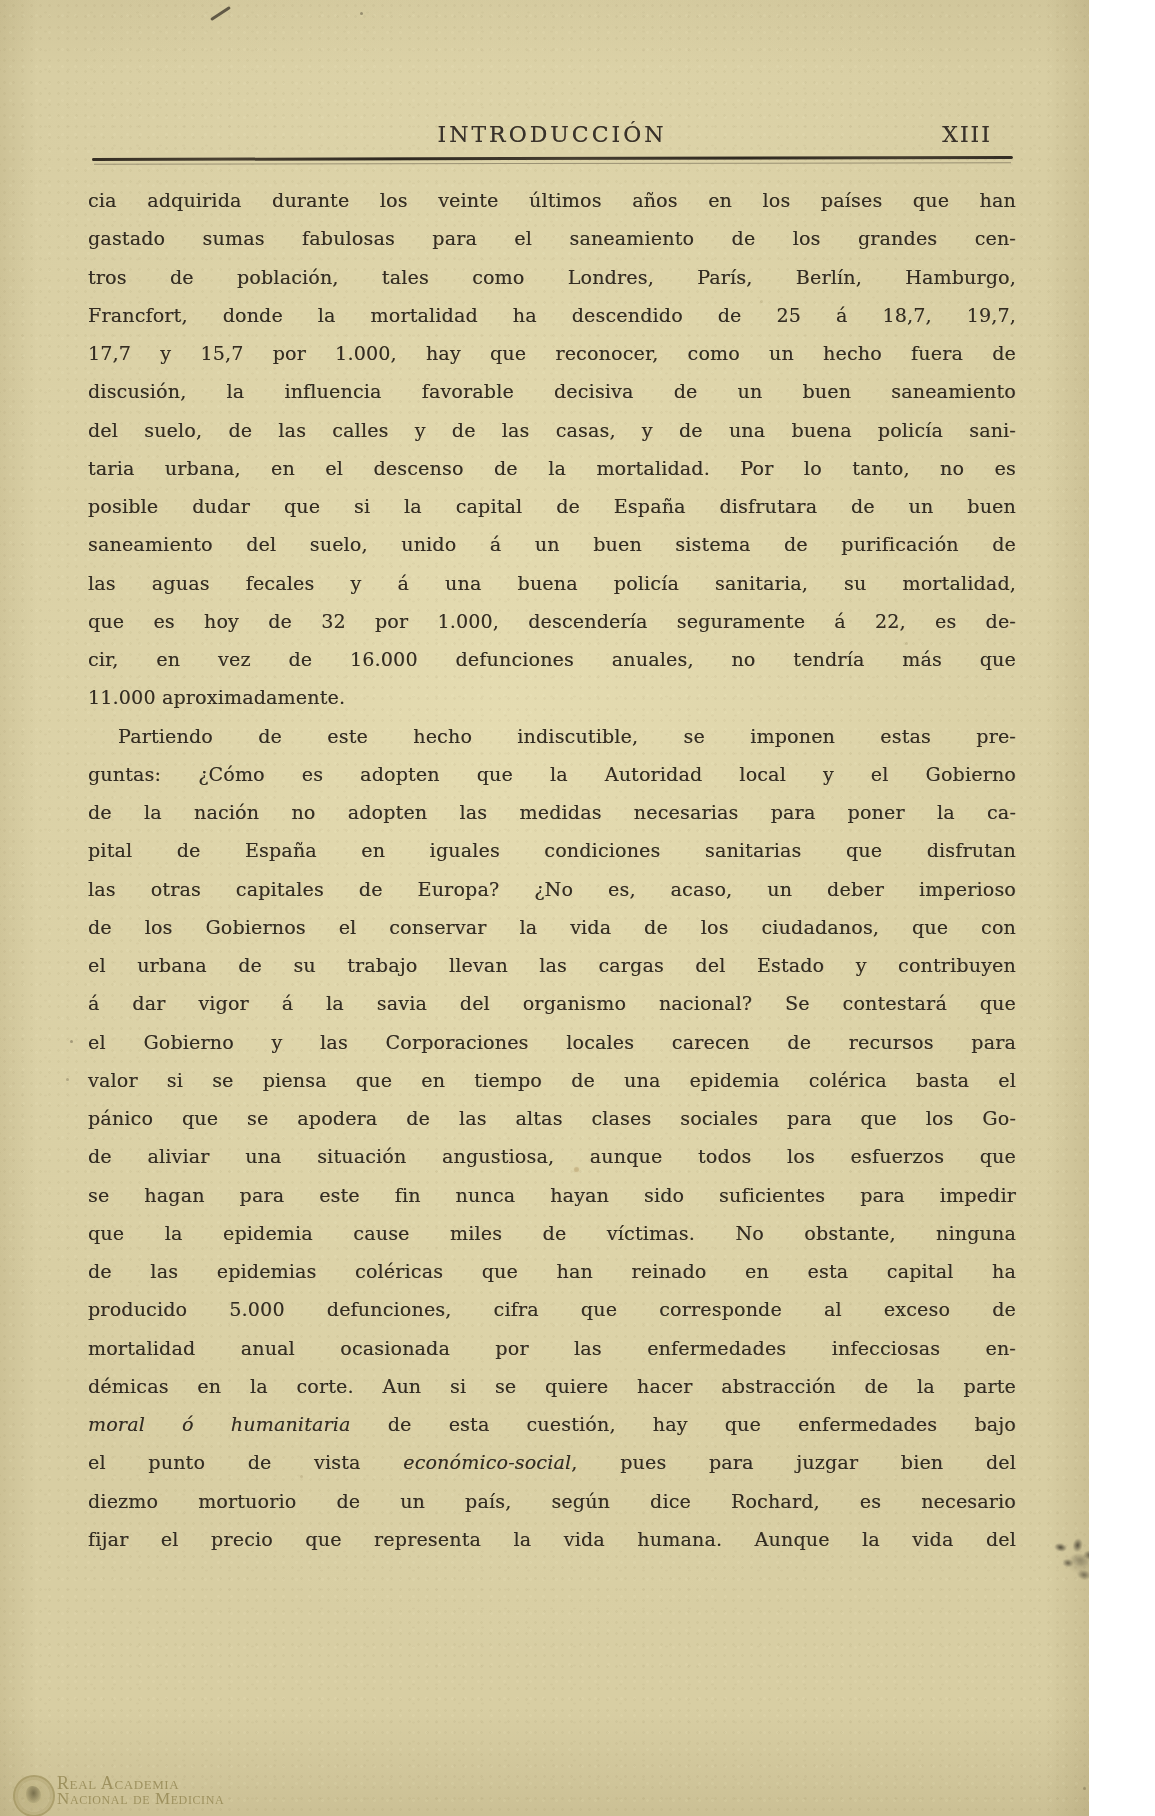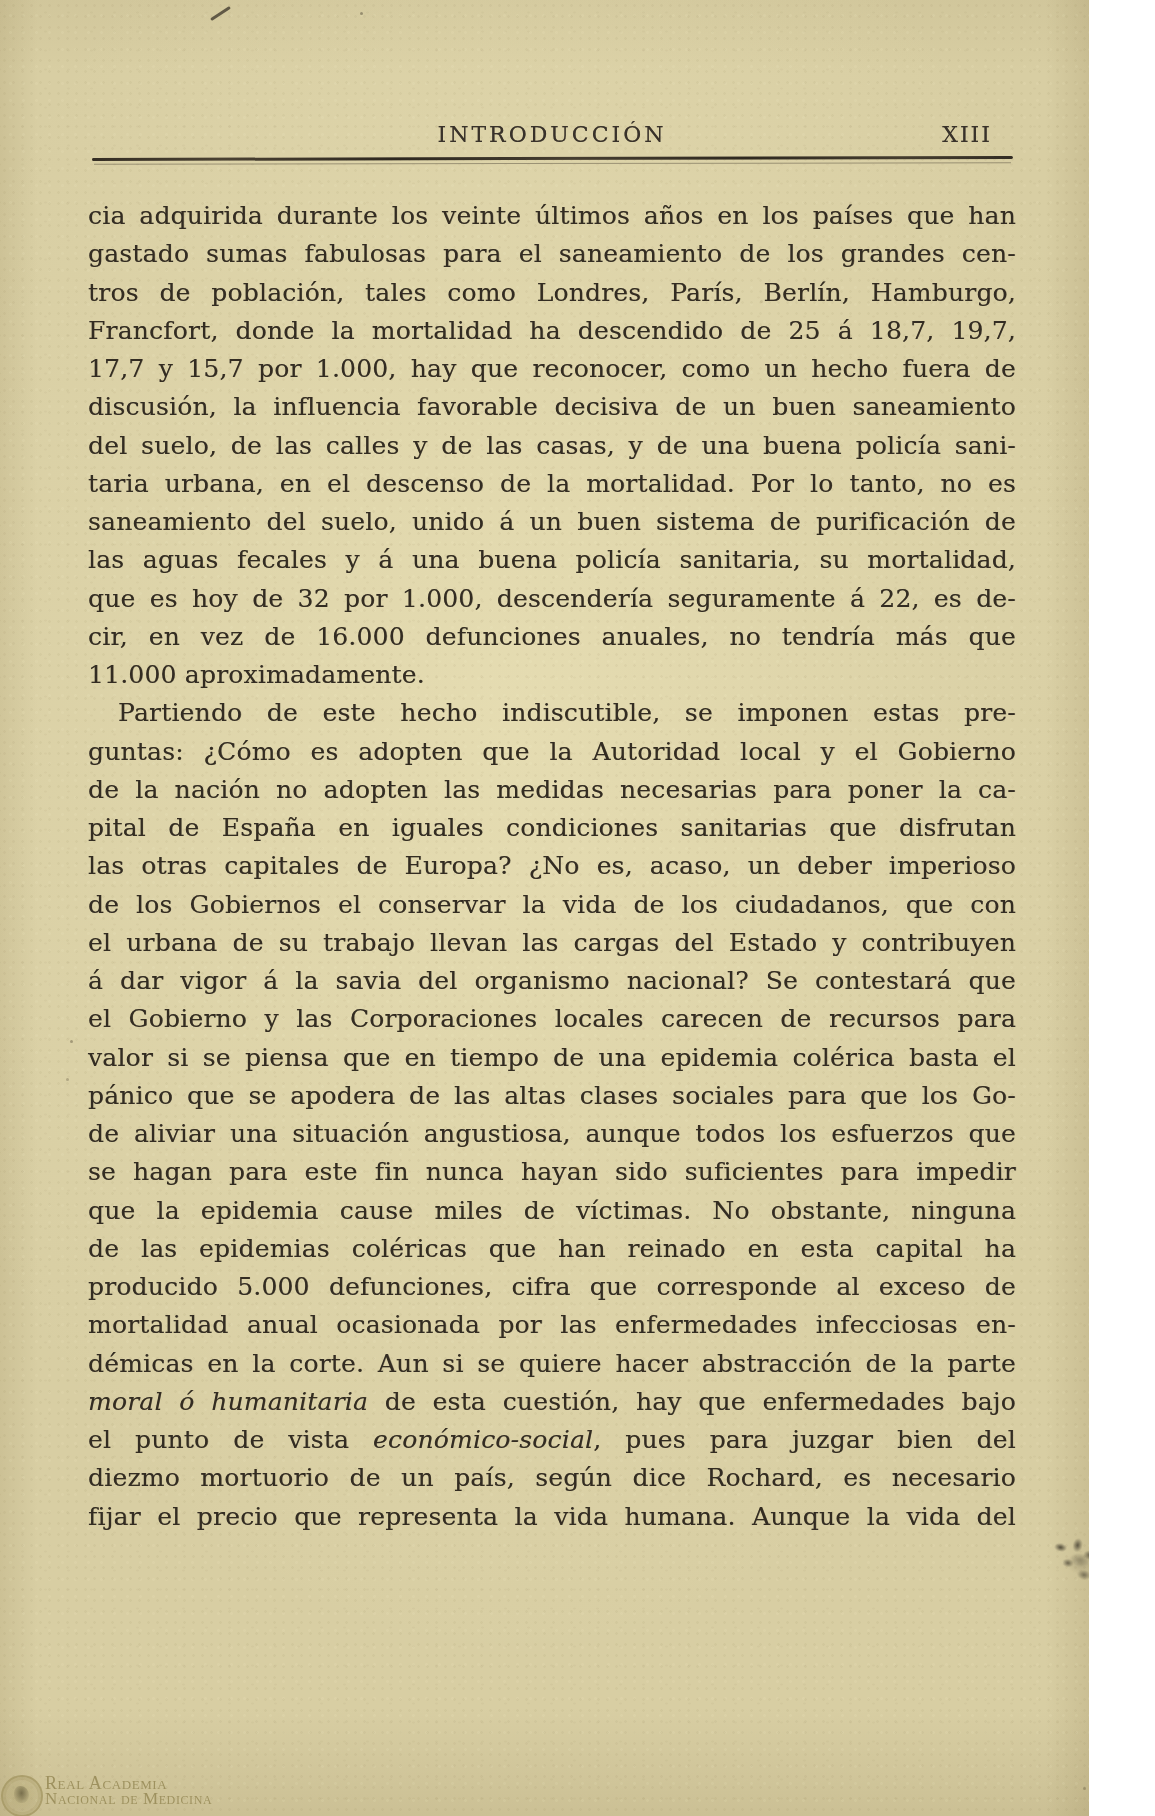--- a/index.html
+++ b/index.html
@@ -53,22 +53,22 @@
     transform: rotate(-0.12deg);
   }
   .rule-sub {
     position: absolute; left: 94px; top: 163px; width: 917px; height: 1px;
     background: #3a3328; opacity: .4;
     transform: rotate(-0.1deg);
   }
 
   
   #text-block {
-    position: absolute; left: 88px; top: 197px; width: 928px;
-    font-size: 25px; line-height: 38.25px;
+    position: absolute; left: 88px; top: 181px; width: 928px;
+    font-size: 19px; line-height: 38.25px;
     letter-spacing: .2px;
     text-shadow: .3px .3px .4px rgba(51,44,34,.45);
   }
   .line { text-align: justify; text-align-last: justify; -moz-text-align-last: justify; }
   .line.pend { text-align-last: left; -moz-text-align-last: left; }
   .line.indent { text-indent: 30px; }
   .it { font-style: italic; }
 
   
   .pen-stroke {
@@ -103,21 +103,21 @@
       575px 1168px 1px 1px rgba(150,112,52,.30),
       70px 1040px 0 0 rgba(80,70,50,.40),
       66px 1078px 0 0 rgba(80,70,50,.30),
       905px 642px 0 0 rgba(120,100,58,.22),
       300px 1475px 0 0 rgba(120,100,58,.20),
       1083px 1787px 0 0 rgba(90,80,55,.35),
       760px 300px 0 0 rgba(120,100,58,.16);
   }
 
   
-  .stamp { position: absolute; left: 0; top: 1770px; width: 260px; height: 46px; }
+  .stamp { position: absolute; left: 12px; top: 1770px; width: 260px; height: 46px; }
   .seal {
     position: absolute; left: 1px; top: 5px; width: 38px; height: 38px;
     border-radius: 50%;
     border: 2px solid rgba(166,153,101,.85);
     box-shadow: inset 0 0 0 3px rgba(166,153,101,.30);
     background: radial-gradient(circle at 50% 45%, rgba(182,170,117,.45) 22%, rgba(166,153,101,.18) 56%, transparent 72%);
   }
   .seal::after {
     content: "";
     position: absolute; left: 11px; top: 9px; width: 15px; height: 17px;
@@ -148,20 +148,21 @@
 
   <div id="text-block">
       <div class="line"><span>cia adquirida durante los veinte últimos años en los países que han</span></div>
       <div class="line"><span>gastado sumas fabulosas para el saneamiento de los grandes cen-</span></div>
       <div class="line"><span>tros de población, tales como Londres, París, Berlín, Hamburgo,</span></div>
       <div class="line"><span>Francfort, donde la mortalidad ha descendido de 25 á 18,7, 19,7,</span></div>
       <div class="line"><span>17,7 y 15,7 por 1.000, hay que reconocer, como un hecho fuera de</span></div>
       <div class="line"><span>discusión, la influencia favorable decisiva de un buen saneamiento</span></div>
       <div class="line"><span>del suelo, de las calles y de las casas, y de una buena policía sani-</span></div>
       <div class="line"><span>taria urbana, en el descenso de la mortalidad. Por lo tanto, no es</span></div>
+      <div class="line"><span>posible dudar que si la capital de España disfrutara de un buen</span></div>
       <div class="line"><span>saneamiento del suelo, unido á un buen sistema de purificación de</span></div>
       <div class="line"><span>las aguas fecales y á una buena policía sanitaria, su mortalidad,</span></div>
       <div class="line"><span>que es hoy de 32 por 1.000, descendería seguramente á 22, es de-</span></div>
       <div class="line"><span>cir, en vez de 16.000 defunciones anuales, no tendría más que</span></div>
       <div class="line pend"><span>11.000 aproximadamente.</span></div>
       <div class="line indent"><span>Partiendo de este hecho indiscutible, se imponen estas pre-</span></div>
       <div class="line"><span>guntas: ¿Cómo es adopten que la Autoridad local y el Gobierno</span></div>
       <div class="line"><span>de la nación no adopten las medidas necesarias para poner la ca-</span></div>
       <div class="line"><span>pital de España en iguales condiciones sanitarias que disfrutan</span></div>
       <div class="line"><span>las otras capitales de Europa? ¿No es, acaso, un deber imperioso</span></div>

